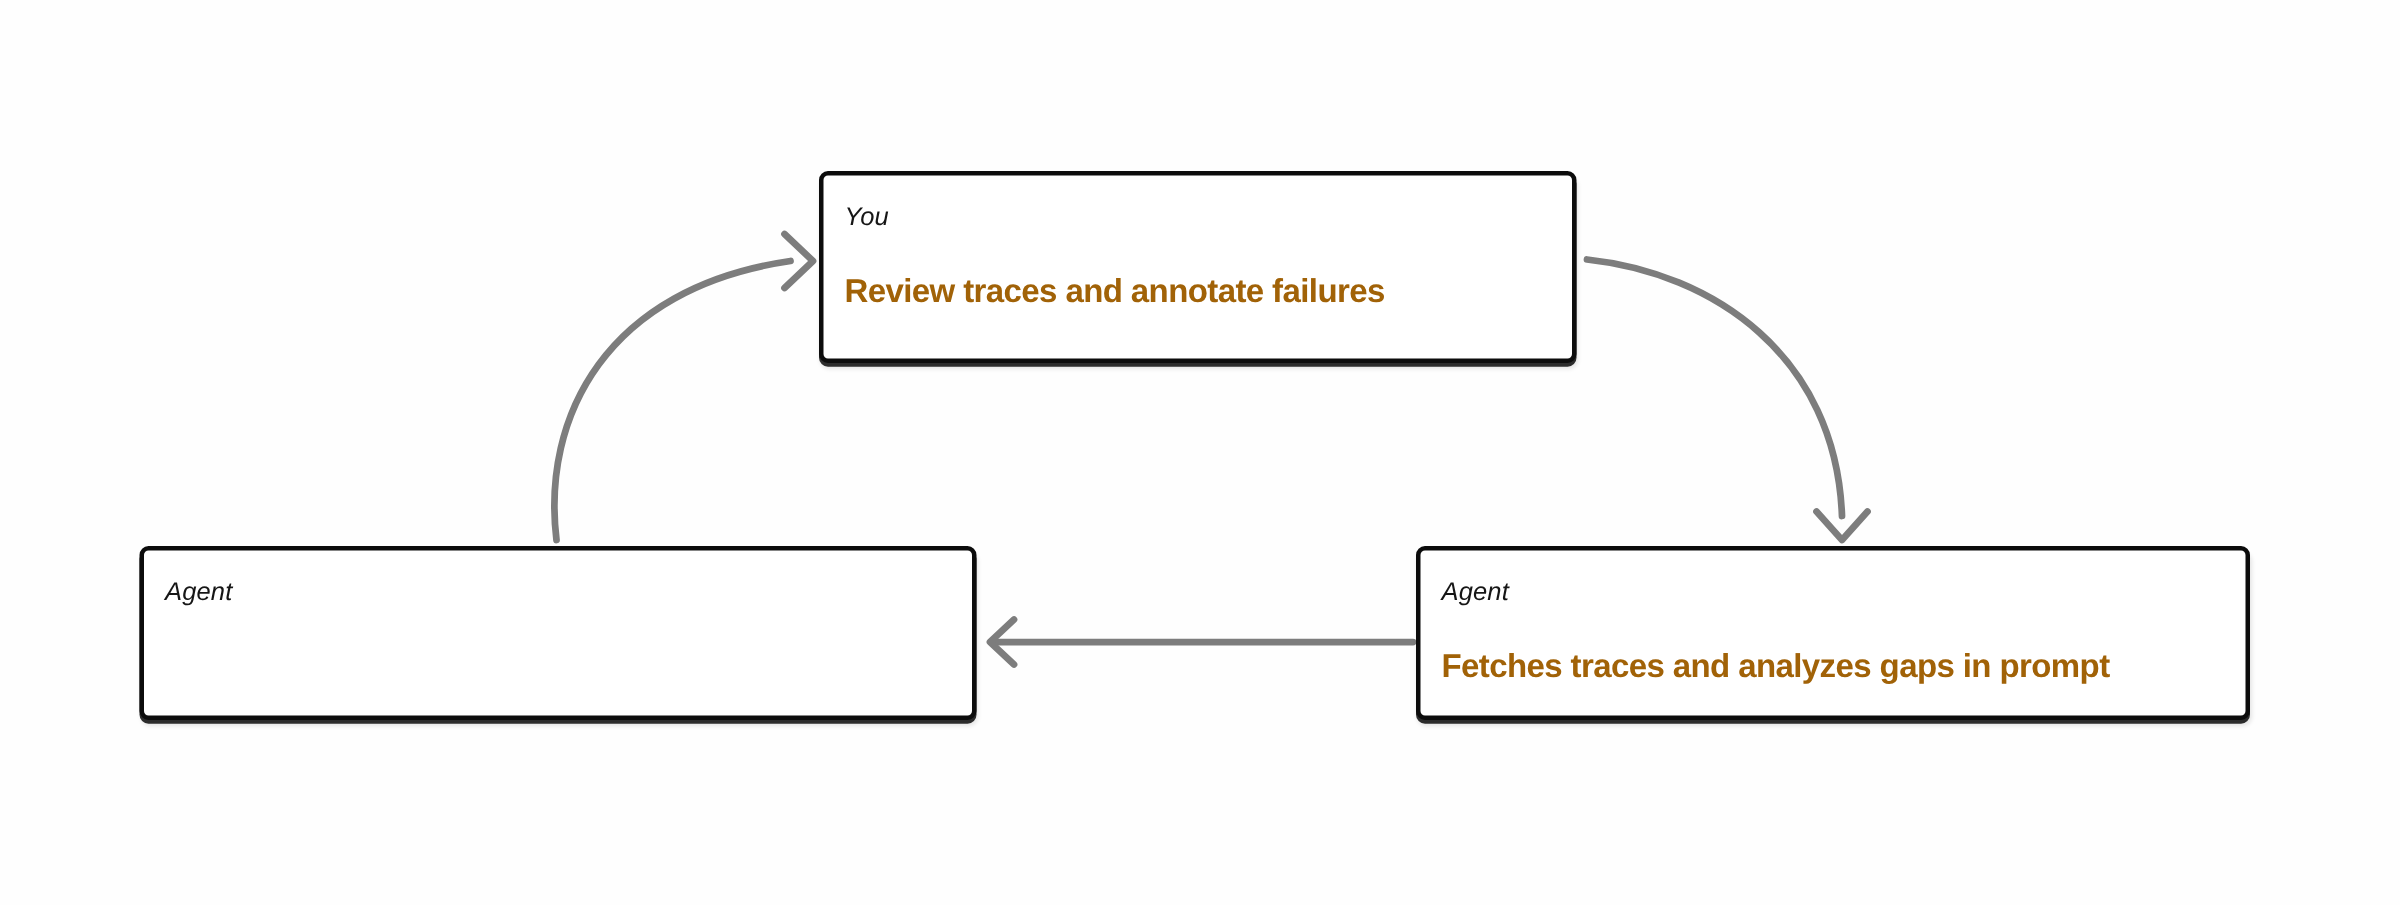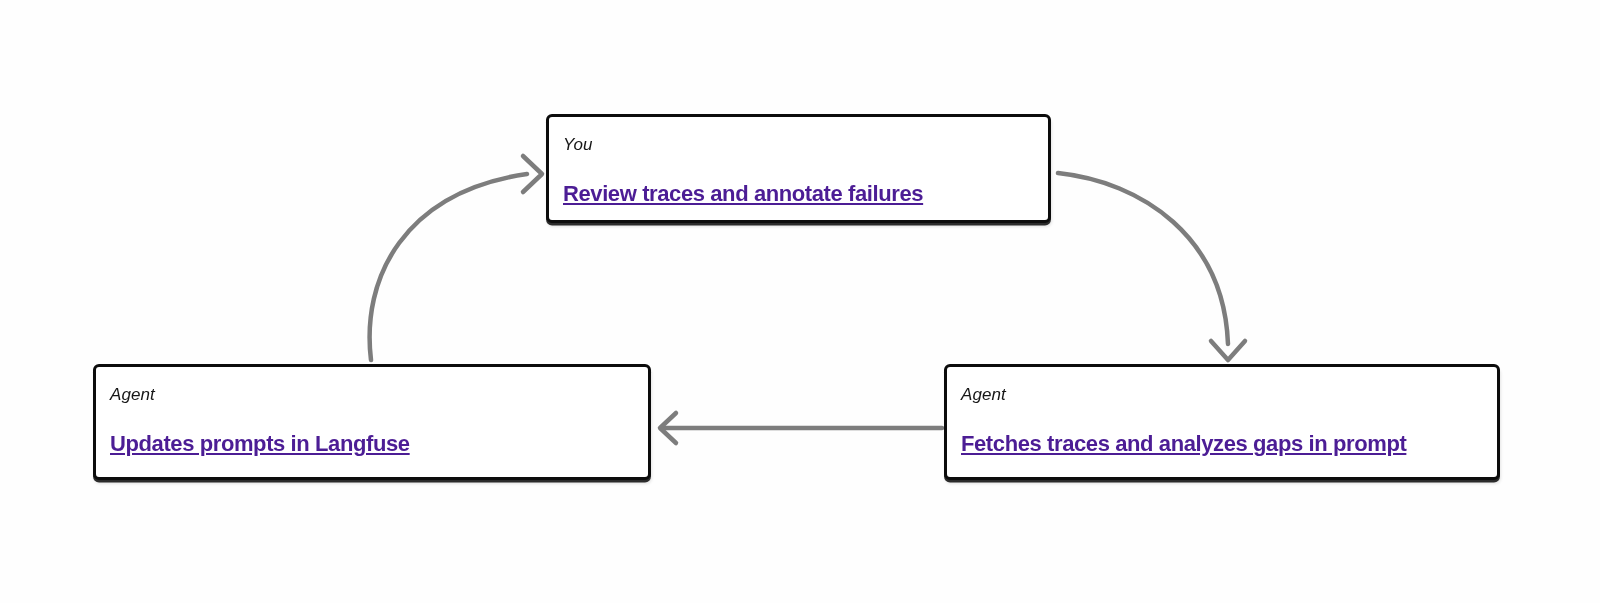--- a/index.html
+++ b/index.html
@@ -37,39 +37,38 @@
   }
   .node {
     position: absolute;
     box-sizing: border-box;
     background: #ffffff;
     border: 3px solid #0c0c0c;
     border-radius: 6px;
     box-shadow: 0 2.5px 0 rgba(10,10,10,0.85), 1px 4px 3px rgba(0,0,0,0.10);
     padding: 17px 14px;
   }
-  #node-review  { left: 546px; top: 114px; width: 505px; height: 109px; }
+  #node-review  { left: 546px; top: 114px; width: 505px; height: 128px; }
   #node-fetches { left: 944px; top: 364px; width: 556px; height: 116px; }
   #node-updates { left:  93px; top: 364px; width: 558px; height: 116px; }
   .node-label {
     font-style: italic;
     font-size: 17px;
     line-height: 22px;
     color: #161616;
     letter-spacing: 0.1px;
   }
   .node-title {
     margin-top: 25px;
     font-weight: bold;
     font-size: 22px;
     line-height: 26px;
-    color: #4c1d95;
+    color: #a16207;
     letter-spacing: -0.4px;
     white-space: nowrap;
-    text-decoration: underline;
   }
 </style>
 </head>
 <body>
 
 <div id="canvas">
 
   <svg id="arrows-layer" viewBox="0 0 1600 603" xmlns="http://www.w3.org/2000/svg">
 
     <g>
@@ -93,16 +92,15 @@
     <div class="node-title">Review traces and annotate failures</div>
   </div>
 
   <div class="node" id="node-fetches">
     <div class="node-label">Agent</div>
     <div class="node-title">Fetches traces and analyzes gaps in prompt</div>
   </div>
 
   <div class="node" id="node-updates">
     <div class="node-label">Agent</div>
-    <div class="node-title">Updates prompts in Langfuse</div>
   </div>
 
 </div>
 
 </body></html>

